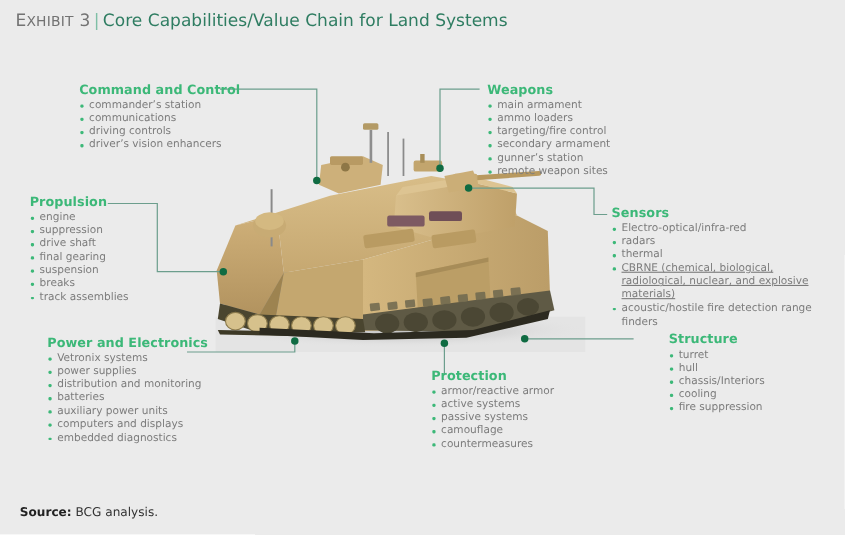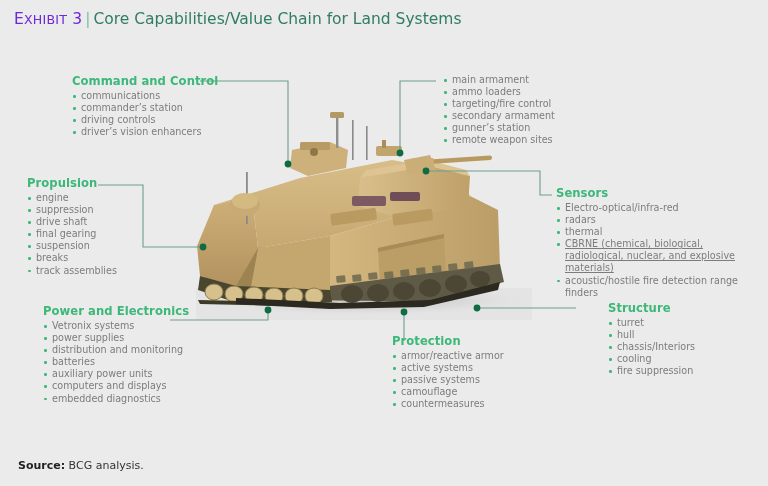--- a/index.html
+++ b/index.html
@@ -20,21 +20,21 @@
   #title-bar {
     position: absolute;
     left: 14px;
     top: 9px;
     width: 740px;
     height: 24px;
     white-space: nowrap;
   }
   .exhibit-word {
     font-size: 15.5px;
-    color: #6d28d9;
+    color: #737373;
     letter-spacing: .2px;
   }
   .exhibit-word .cap { font-size: 15.5px; }
   .exhibit-word .sm  { font-size: 12.6px; }
   .title-sep {
     font-size: 15.5px;
     color: #7fbfa6;
     padding: 0 3px;
   }
   .title-main {
@@ -261,28 +261,29 @@
         <circle cx="426" cy="171" r="3.4"></circle>
         <circle cx="268" cy="310" r="3.4"></circle>
         <circle cx="404" cy="312" r="3.4"></circle>
         <circle cx="477" cy="308" r="3.4"></circle>
       </g>
     </svg>
 
     <div class="callout c-cmd">
       <h3>Command and Control</h3>
       <ul>
+        <li>commander’s station</li>
         <li>communications</li>
-        <li>commander’s station</li>
         <li>driving controls</li>
         <li>driver’s vision enhancers</li>
       </ul>
     </div>
 
     <div class="callout c-weapons">
+      <h3>Weapons</h3>
       <ul>
         <li>main armament</li>
         <li>ammo loaders</li>
         <li>targeting/fire control</li>
         <li>secondary armament</li>
         <li>gunner’s station</li>
         <li>remote weapon sites</li>
       </ul>
     </div>
 

